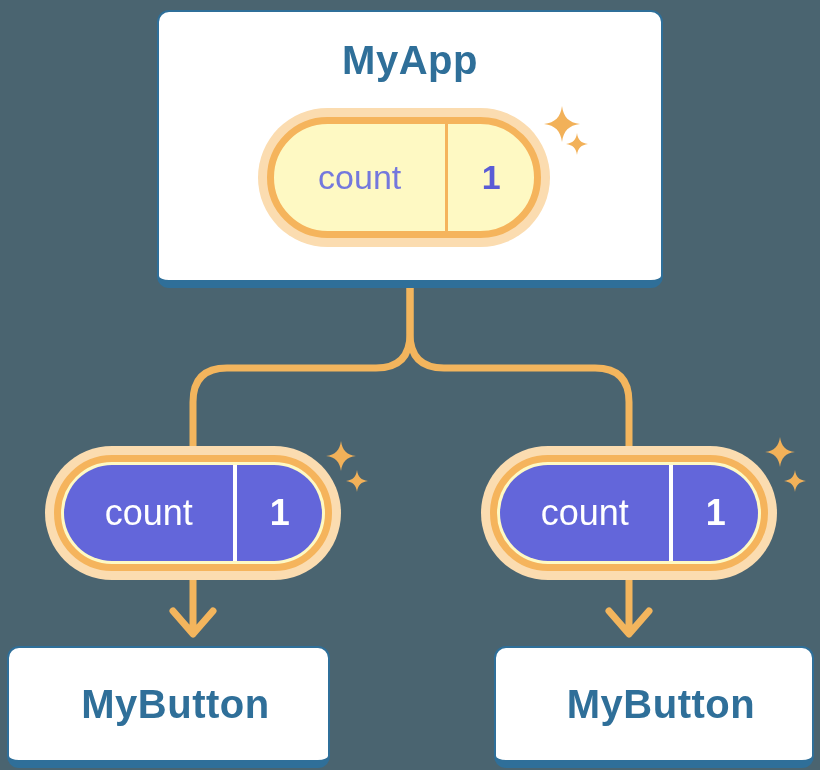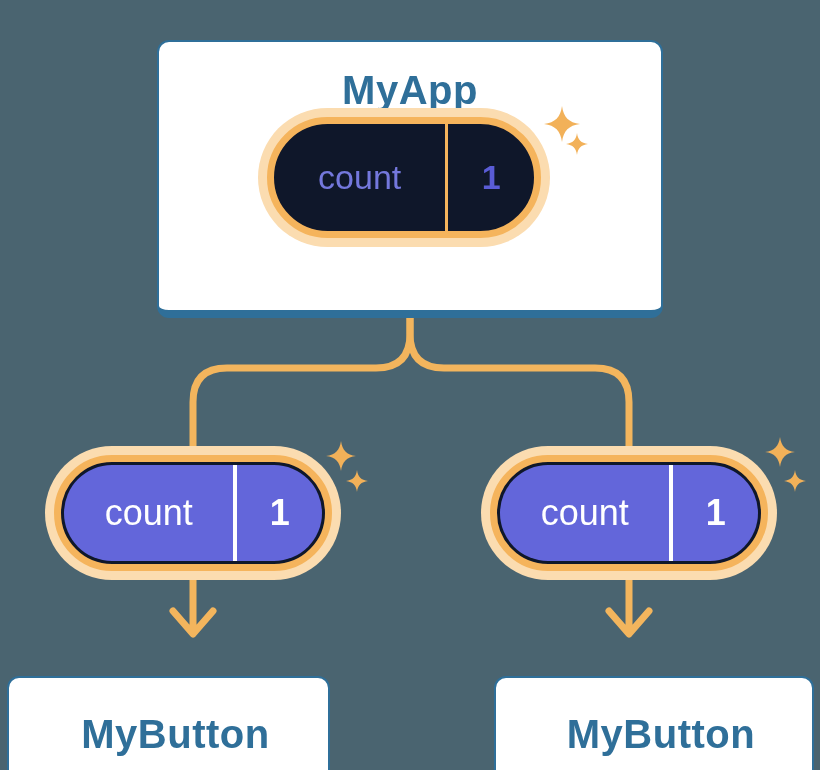--- a/index.html
+++ b/index.html
@@ -32,21 +32,20 @@
     stroke-linecap: round;
     stroke-linejoin: round;
   }
 
   .component-card {
     position: absolute;
     background: #ffffff;
     border: 2px solid var(--card-border, #2F6F99);
     border-bottom-width: 8px;
     border-radius: 12px;
-    margin-top: 30px;
   }
   #myapp-card { left: 157px; top: 10px; width: 506px; height: 278px; }
 
   .card-title {
     text-align: center;
     font-size: 40px;
     font-weight: 600;
     letter-spacing: 0.5px;
     color: var(--card-title, #2F6F99);
   }
@@ -60,21 +59,21 @@
   }
   #mybutton-card-left  { left: 7px;   top: 646px; width: 323px; height: 122px; }
   #mybutton-card-right { left: 494px; top: 646px; width: 320px; height: 122px; }
 
   
   .state-pill {
     position: absolute;
     display: flex;
     border: 7px solid var(--pill-ring, #F5B45C);
     border-radius: 999px;
-    background: #0f172a;
+    background: #fef9c3;
     box-shadow: 0 0 0 9px var(--pill-halo, #FBDCB0);
   }
   #root-state-pill { left: 267px; top: 117px; width: 274px; height: 121px; }
 
   #root-state-pill .state-name-cell {
     flex: 2;
     display: flex; align-items: center; justify-content: center;
     border-right: 3px solid var(--pill-ring, #F5B45C);
     font-size: 34px;
     color: var(--state-name-text, #7478DD);

